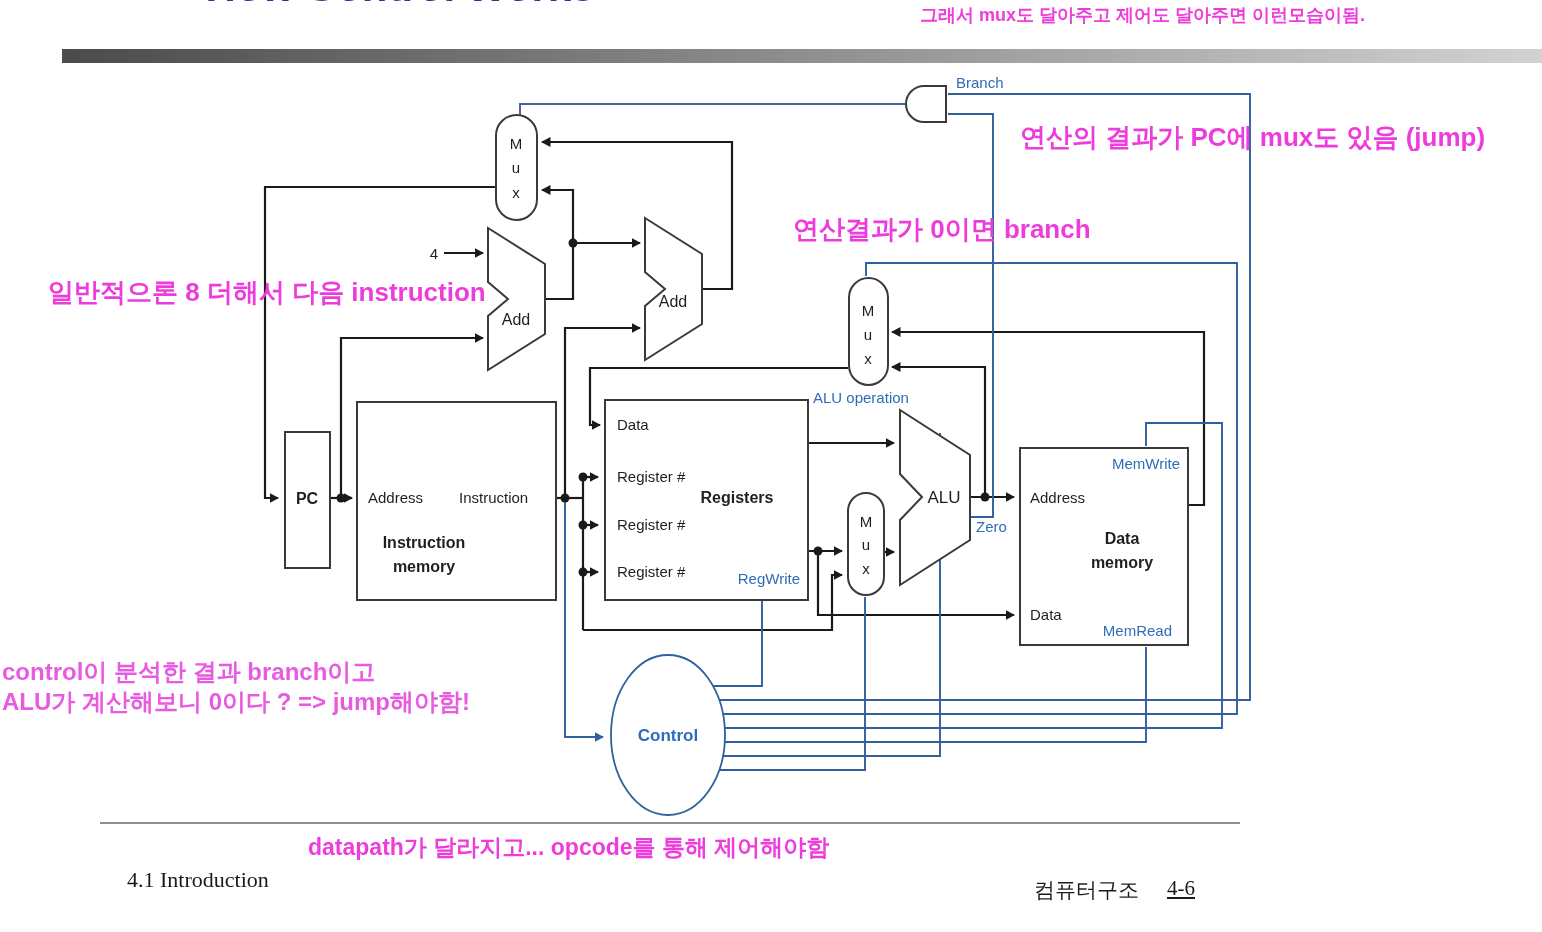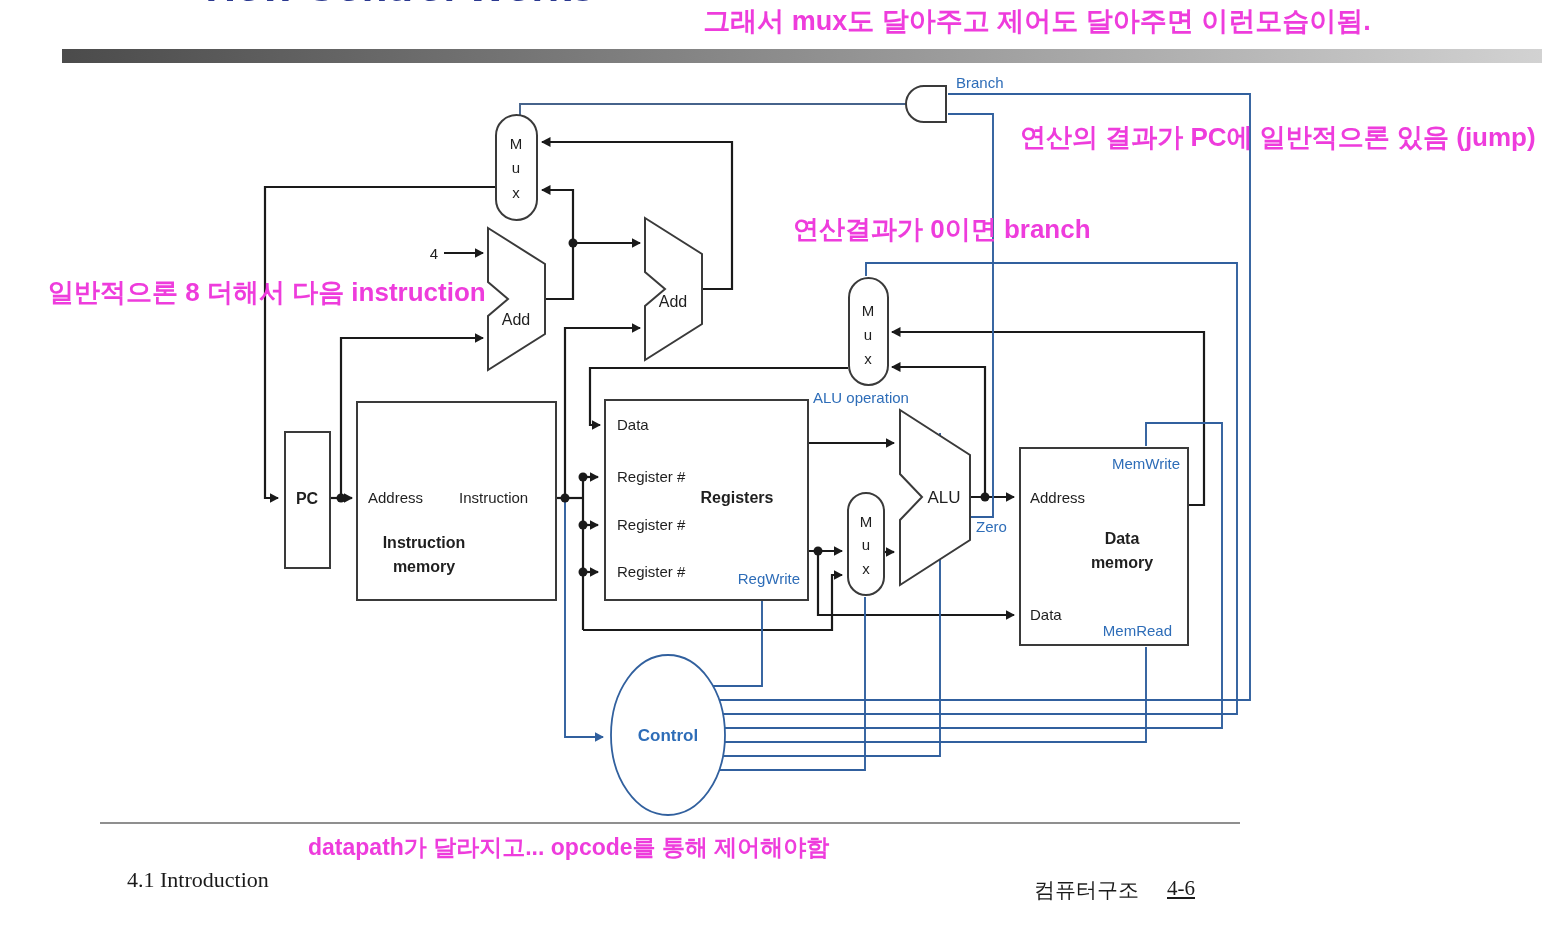--- a/index.html
+++ b/index.html
@@ -11,21 +11,21 @@
   .slide-title{
     left:140px;top:-34px;width:520px;text-align:center;
     font-size:42px;font-weight:bold;color:#2b3990;line-height:1;white-space:nowrap;
   }
   .bar{
     left:62px;top:49px;width:1480px;height:14px;
     background:linear-gradient(to right,#4b4b4b,#d2d2d2);
   }
   .magenta{color:#ee3cdc;font-weight:bold;white-space:nowrap;}
   .magenta-soft{color:#e85ae2;font-weight:bold;white-space:nowrap;}
-  .ann-top{left:692px;top:3px;width:690px;text-align:center;font-size:27px;}
+  .ann-top{left:675px;top:3px;width:690px;text-align:right;font-size:18px;}
   .ann-jump{left:1020px;top:120px;font-size:26px;}
   .ann-zero{left:793px;top:212px;font-size:26px;}
   .ann-pc4{left:48px;top:275px;font-size:26px;}
   .ann-beq{left:2px;top:657px;font-size:24px;line-height:30px;}
   .ann-bottom{left:308px;top:832px;font-size:23px;line-height:30px;}
   .footer-rule{left:100px;top:822px;width:1140px;height:2px;background:#8f8f8f;}
   .footer-text{font-family:"Liberation Serif",serif;color:#1a1a1a;white-space:nowrap;margin-top:24px;}
   .f-section{left:127px;top:843px;font-size:22px;}
   .f-course{left:1034px;top:852px;font-size:21px;text-align:right;}
   .f-page{left:1167px;top:852px;font-size:21px;text-decoration:underline;}
@@ -198,25 +198,27 @@
     <text class="blue" x="1172" y="636" text-anchor="end">MemRead</text>
 
     <text class="blue bold" font-size="17" x="668" y="741" text-anchor="middle">Control</text>
   </g>
 </svg>
 
 <div class="abs slide-title">How Control Works</div>
 <div class="abs bar"></div>
 
 <div class="abs magenta ann-top">그래서 mux도 달아주고 제어도 달아주면 이런모습이됨.</div>
-<div class="abs magenta ann-jump">연산의 결과가 PC에 일반적으론 있음 (jump)</div>
+<div class="abs magenta ann-jump">연산의 결과가 PC에 mux도 있음 (jump)</div>
 <div class="abs magenta ann-zero">연산결과가 0이면 branch</div>
 <div class="abs magenta ann-pc4">일반적으론 8 더해서 다음 instruction</div>
 
 <div class="abs magenta-soft ann-beq">
+  <div>control이 분석한 결과 branch이고</div>
+  <div>ALU가 계산해보니 0이다 ? =&gt; jump해야함!</div>
 </div>
 
 <div class="abs footer-rule"></div>
 <div class="abs footer-text f-section">4.1 Introduction</div>
 
 <div class="abs magenta ann-bottom">
   <div>datapath가 달라지고... opcode를 통해 제어해야함</div>
 </div>
 
 <div class="abs footer-text f-course">컴퓨터구조</div>

